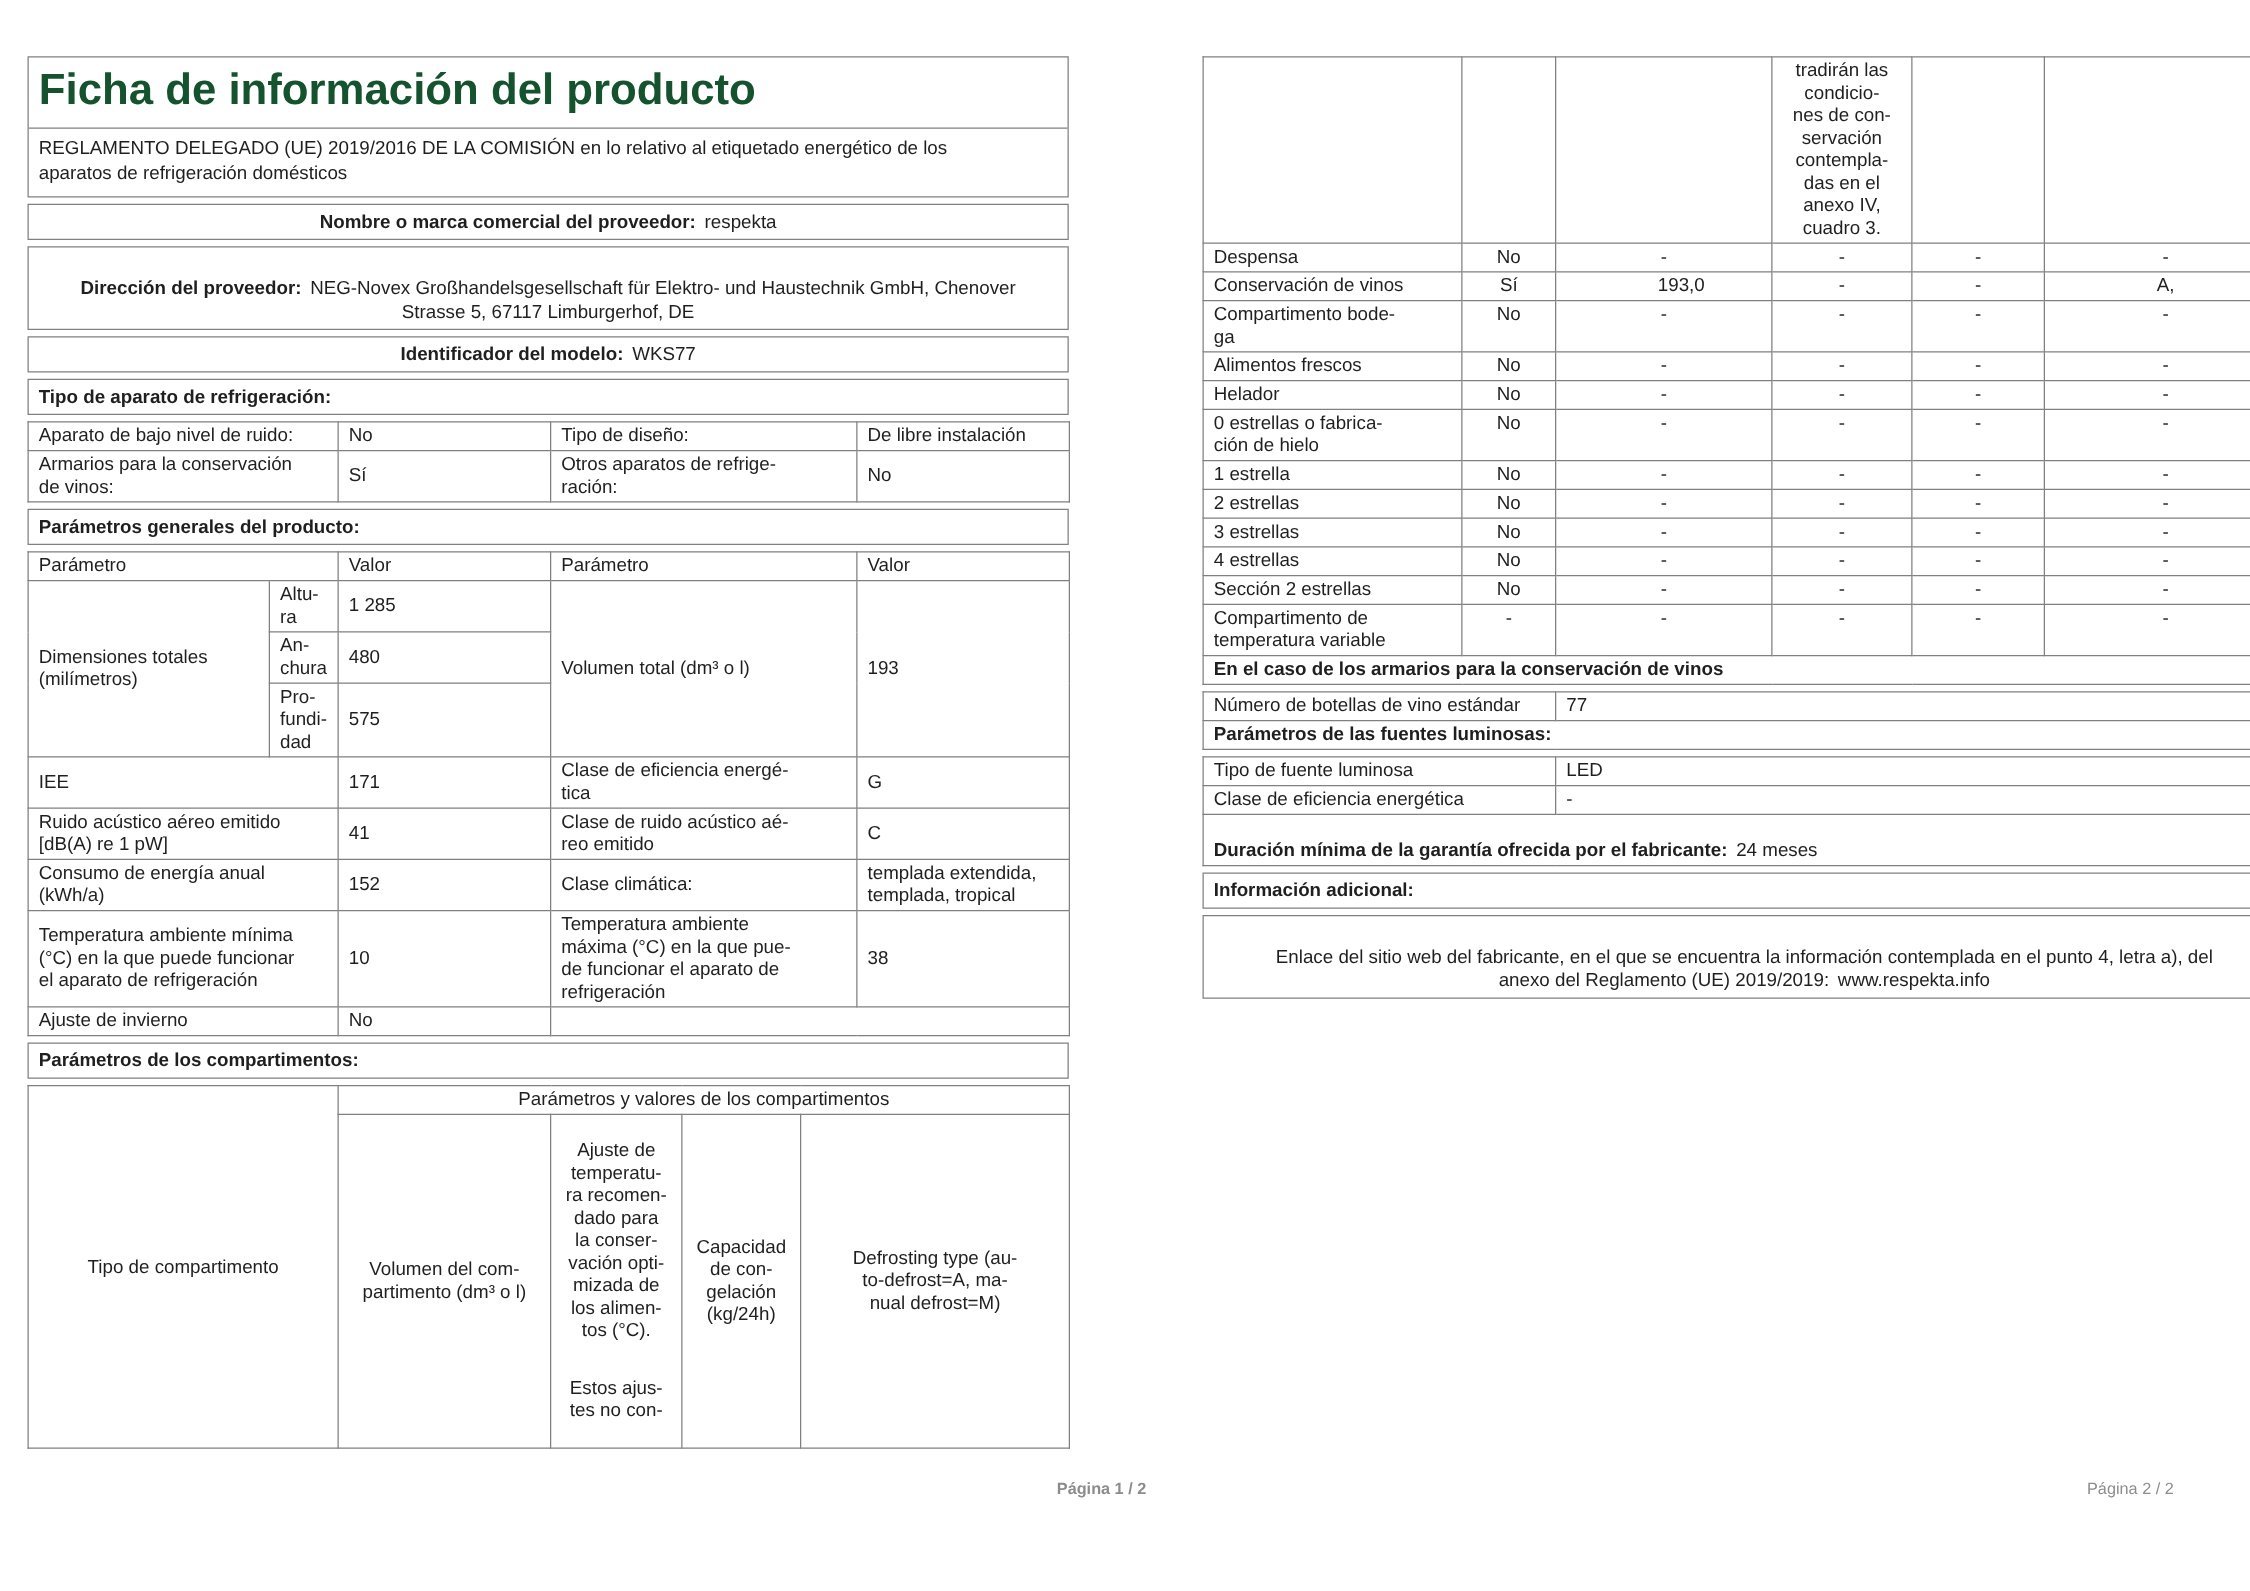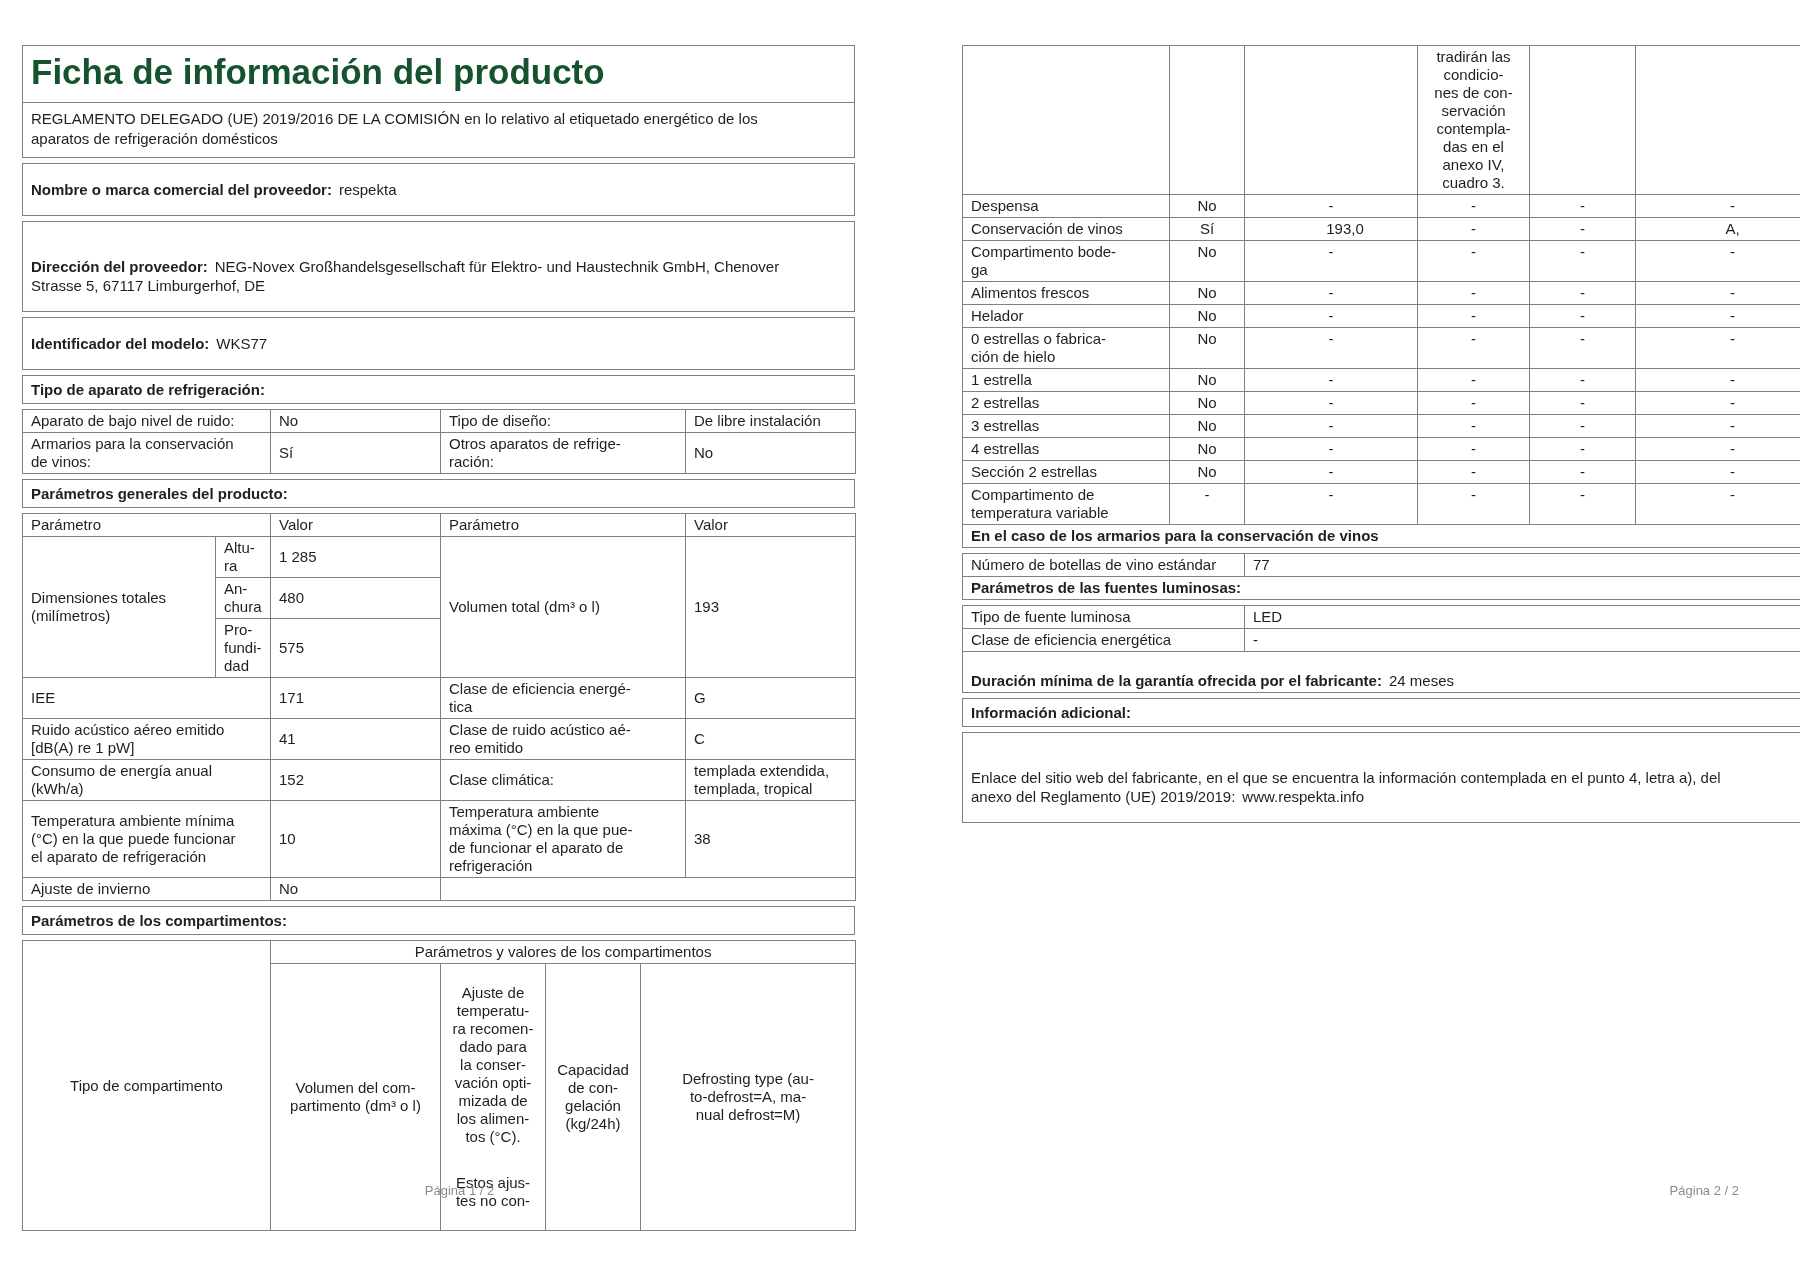--- a/index.html
+++ b/index.html
@@ -15,38 +15,38 @@
   .box { border:1px solid #808080; margin-bottom:5px; background:#fff; }
   .pre { white-space:pre-line; }
   .bold { font-weight:bold; }
 
   .title-box .title {
     font-size:35px; font-weight:bold; color:#14532d;
     padding:6px 10px 10px 8px; border-bottom:1px solid #808080; line-height:40px;
   }
   .title-box .subtitle { padding:6px 8px 8px 8px; line-height:20px; }
 
-  .info-row { padding:16px 8px; line-height:19px; }
+  .info-row { padding:4px 8px; line-height:19px;text-align:center; }
   .info-row .lbl { font-weight:bold; }
   .info-row .val { padding-left:7px; }
 
   .section-header { font-weight:bold; padding:4px 8px; line-height:19px; }
 
   table.grid { border-collapse:collapse; width:100%; table-layout:fixed; margin-bottom:5px; }
   table.grid td {
     border:1px solid #808080; padding:2px 8px;
     line-height:18px; vertical-align:middle; white-space:pre-line;
     word-wrap:break-word;
   }
   td.center { text-align:center; }
   td.tall-head { padding-top:6px; padding-bottom:6px; }
   .para-gap { margin-top:10px; }
 
   .footer { position:absolute; top:1183px; color:#8c8c8c; font-size:13px; }
-  .footer1 { left:18px;  width:883px; text-align:center; }
+  .footer1 { left:34px;  width:883px; text-align:right;font-weight:bold; }
   .footer2 { left:859px; width:880px; text-align:right; }
 </style>
 </head>
 <body>
 
 <div class="page page1">
 
   <div class="box title-box">
     <div class="title">Ficha de información del producto</div>
     <div class="subtitle pre">REGLAMENTO DELEGADO (UE) 2019/2016 DE LA COMISIÓN en lo relativo al etiquetado energético de los

